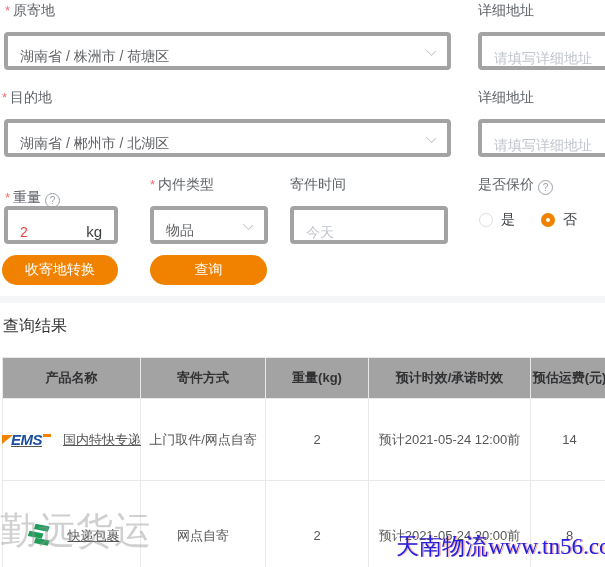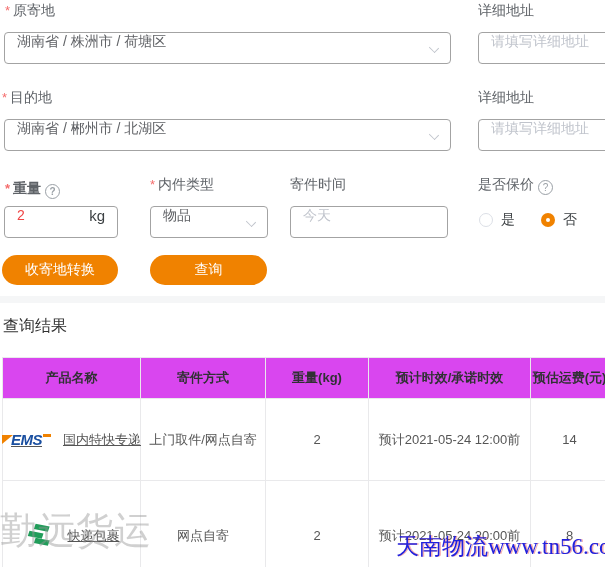--- a/index.html
+++ b/index.html
@@ -11,22 +11,22 @@
   }
   .abs { position:absolute; }
   .label { font-size:14px; color:#5f6368; white-space:nowrap; }
   .req { color:#f56c6c; margin-right:3px; font-size:13px; }
   .help-icon {
     display:inline-block; width:15px; height:15px; border:1px solid #9aa0a6;
     border-radius:50%; font-size:10px; line-height:13px; text-align:center;
     color:#9aa0a6; margin-left:4px; vertical-align:-2px;
   }
   .box {
-    position:absolute; height:32px; border:1px solid #a3a3a3; border-radius:4px;
-    background:#fff; display:flex; align-items:flex-start; padding:0 12px;
+    position:absolute; height:38px; border:4px solid #a3a3a3; border-radius:4px;
+    background:#fff; display:flex; align-items:flex-end; padding:0 12px;
     font-size:14px; color:#606266;
   }
   .box .chev {
     position:absolute; right:12px; top:11px; width:8px; height:8px;
     border-right:1.4px solid #c0c4cc; border-bottom:1.4px solid #c0c4cc;
     transform:rotate(45deg) scaleY(0.8);
   }
   .box input {
     border:none; outline:none; width:100%; font-size:14px; color:#ef4444;
     font-family:inherit; background:transparent;
@@ -59,21 +59,21 @@
     position:absolute; left:2px; top:357px; width:606px;
     border-top:1px solid #e9e9eb; border-left:1px solid #e9e9eb;
     font-size:13px; color:#555;
   }
   .t-row { display:grid; grid-template-columns:138px 125px 103px 162px 78px; }
   .t-cell {
     border-right:1px solid #e9e9eb; border-bottom:1px solid #e9e9eb;
     display:flex; align-items:center; justify-content:center; text-align:center;
     white-space:nowrap; padding:0 2px;
   }
-  .t-head .t-cell { height:41px; background:#d946ef; color:#303133; font-weight:bold; font-size:13px; }
+  .t-head .t-cell { height:41px; background:#a3a3a3; color:#303133; font-weight:bold; font-size:13px; }
   .t-body1 .t-cell { height:82px; }
   .t-body2 .t-cell { height:110px; }
   .prod-cell { gap:12px;text-decoration:underline; }
 
   
   .ems-logo { display:inline-flex; align-items:flex-start; }
   .ems-flag {
     width:0; height:0; border-top:9px solid #f08200; border-right:11px solid transparent;
     margin-top:3px;
   }
@@ -120,21 +120,21 @@
   <div class="box" style="left:4px; top:119px; width:447px;">
     <span>湖南省 / 郴州市 / 北湖区</span>
     <span class="chev"></span>
   </div>
 
   <div class="abs label" style="left:478px; top:89px;">详细地址</div>
   <div class="box" style="left:478px; top:119px; width:135px; border-radius:4px 0 0 4px;">
     <input type="text" placeholder="请填写详细地址" style="">
   </div>
 
-  <div class="abs label" style="left:5px; top:180px;font-weight:bold;">
+  <div class="abs label" style="left:5px; top:189px;">
     <span class="req">*</span><span>重量</span><span class="help-icon">?</span>
   </div>
   <div class="box" style="left:4px; top:206px; width:114px;">
     <input type="text" style="width: 60px;" value="2">
     <span class="unit" style="margin-left:auto;">kg</span>
   </div>
 
   <div class="abs label" style="left:150px; top:176px;">
     <span class="req">*</span><span>内件类型</span>
   </div>

